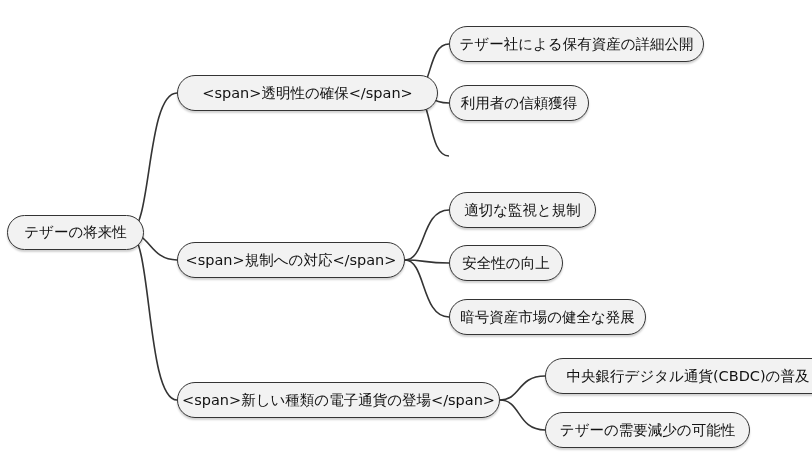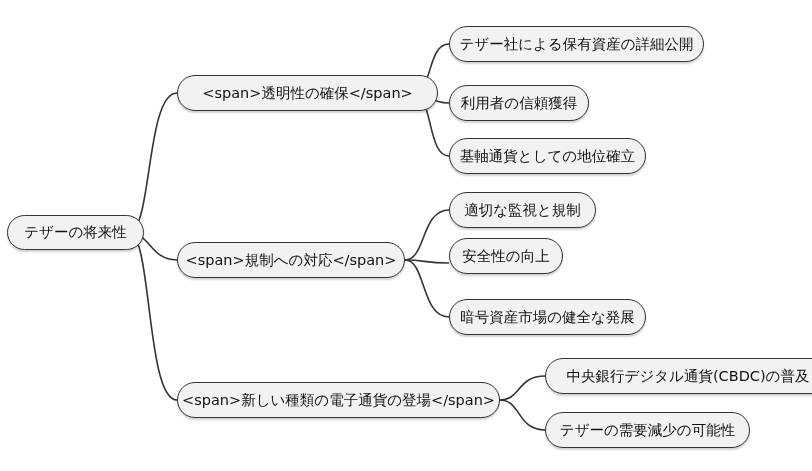--- a/index.html
+++ b/index.html
@@ -54,25 +54,24 @@
   <div class="node" style="left:177px;top:75px;width:261px;height:36px">&lt;span&gt;透明性の確保&lt;/span&gt;</div>
 
   <div class="node" style="left:177px;top:242px;width:228px;height:36px">&lt;span&gt;規制への対応&lt;/span&gt;</div>
 
   <div class="node" style="left:177px;top:382px;width:323px;height:36px">&lt;span&gt;新しい種類の電子通貨の登場&lt;/span&gt;</div>
 
   <div class="node" style="left:449px;top:26px;width:255px;height:36px">テザー社による保有資産の詳細公開</div>
 
   <div class="node" style="left:449px;top:85px;width:140px;height:36px">利用者の信頼獲得</div>
 
-  <div class="node" style="left:449px;top:138px;width:197px;height:36px">基軸通貨としての地位確立</div>
 
   <div class="node" style="left:449px;top:192px;width:147px;height:36px">適切な監視と規制</div>
 
-  <div class="node" style="left:449px;top:238px;width:114px;height:36px">安全性の向上</div>
+  <div class="node" style="left:449px;top:245px;width:114px;height:36px">安全性の向上</div>
 
   <div class="node" style="left:449px;top:299px;width:197px;height:36px">暗号資産市場の健全な発展</div>
 
   <div class="node" style="left:545px;top:358px;width:286px;height:36px">中央銀行デジタル通貨(CBDC)の普及</div>
 
   <div class="node" style="left:545px;top:412px;width:205px;height:36px">テザーの需要減少の可能性</div>
 
 </div>
 
 </body></html>

